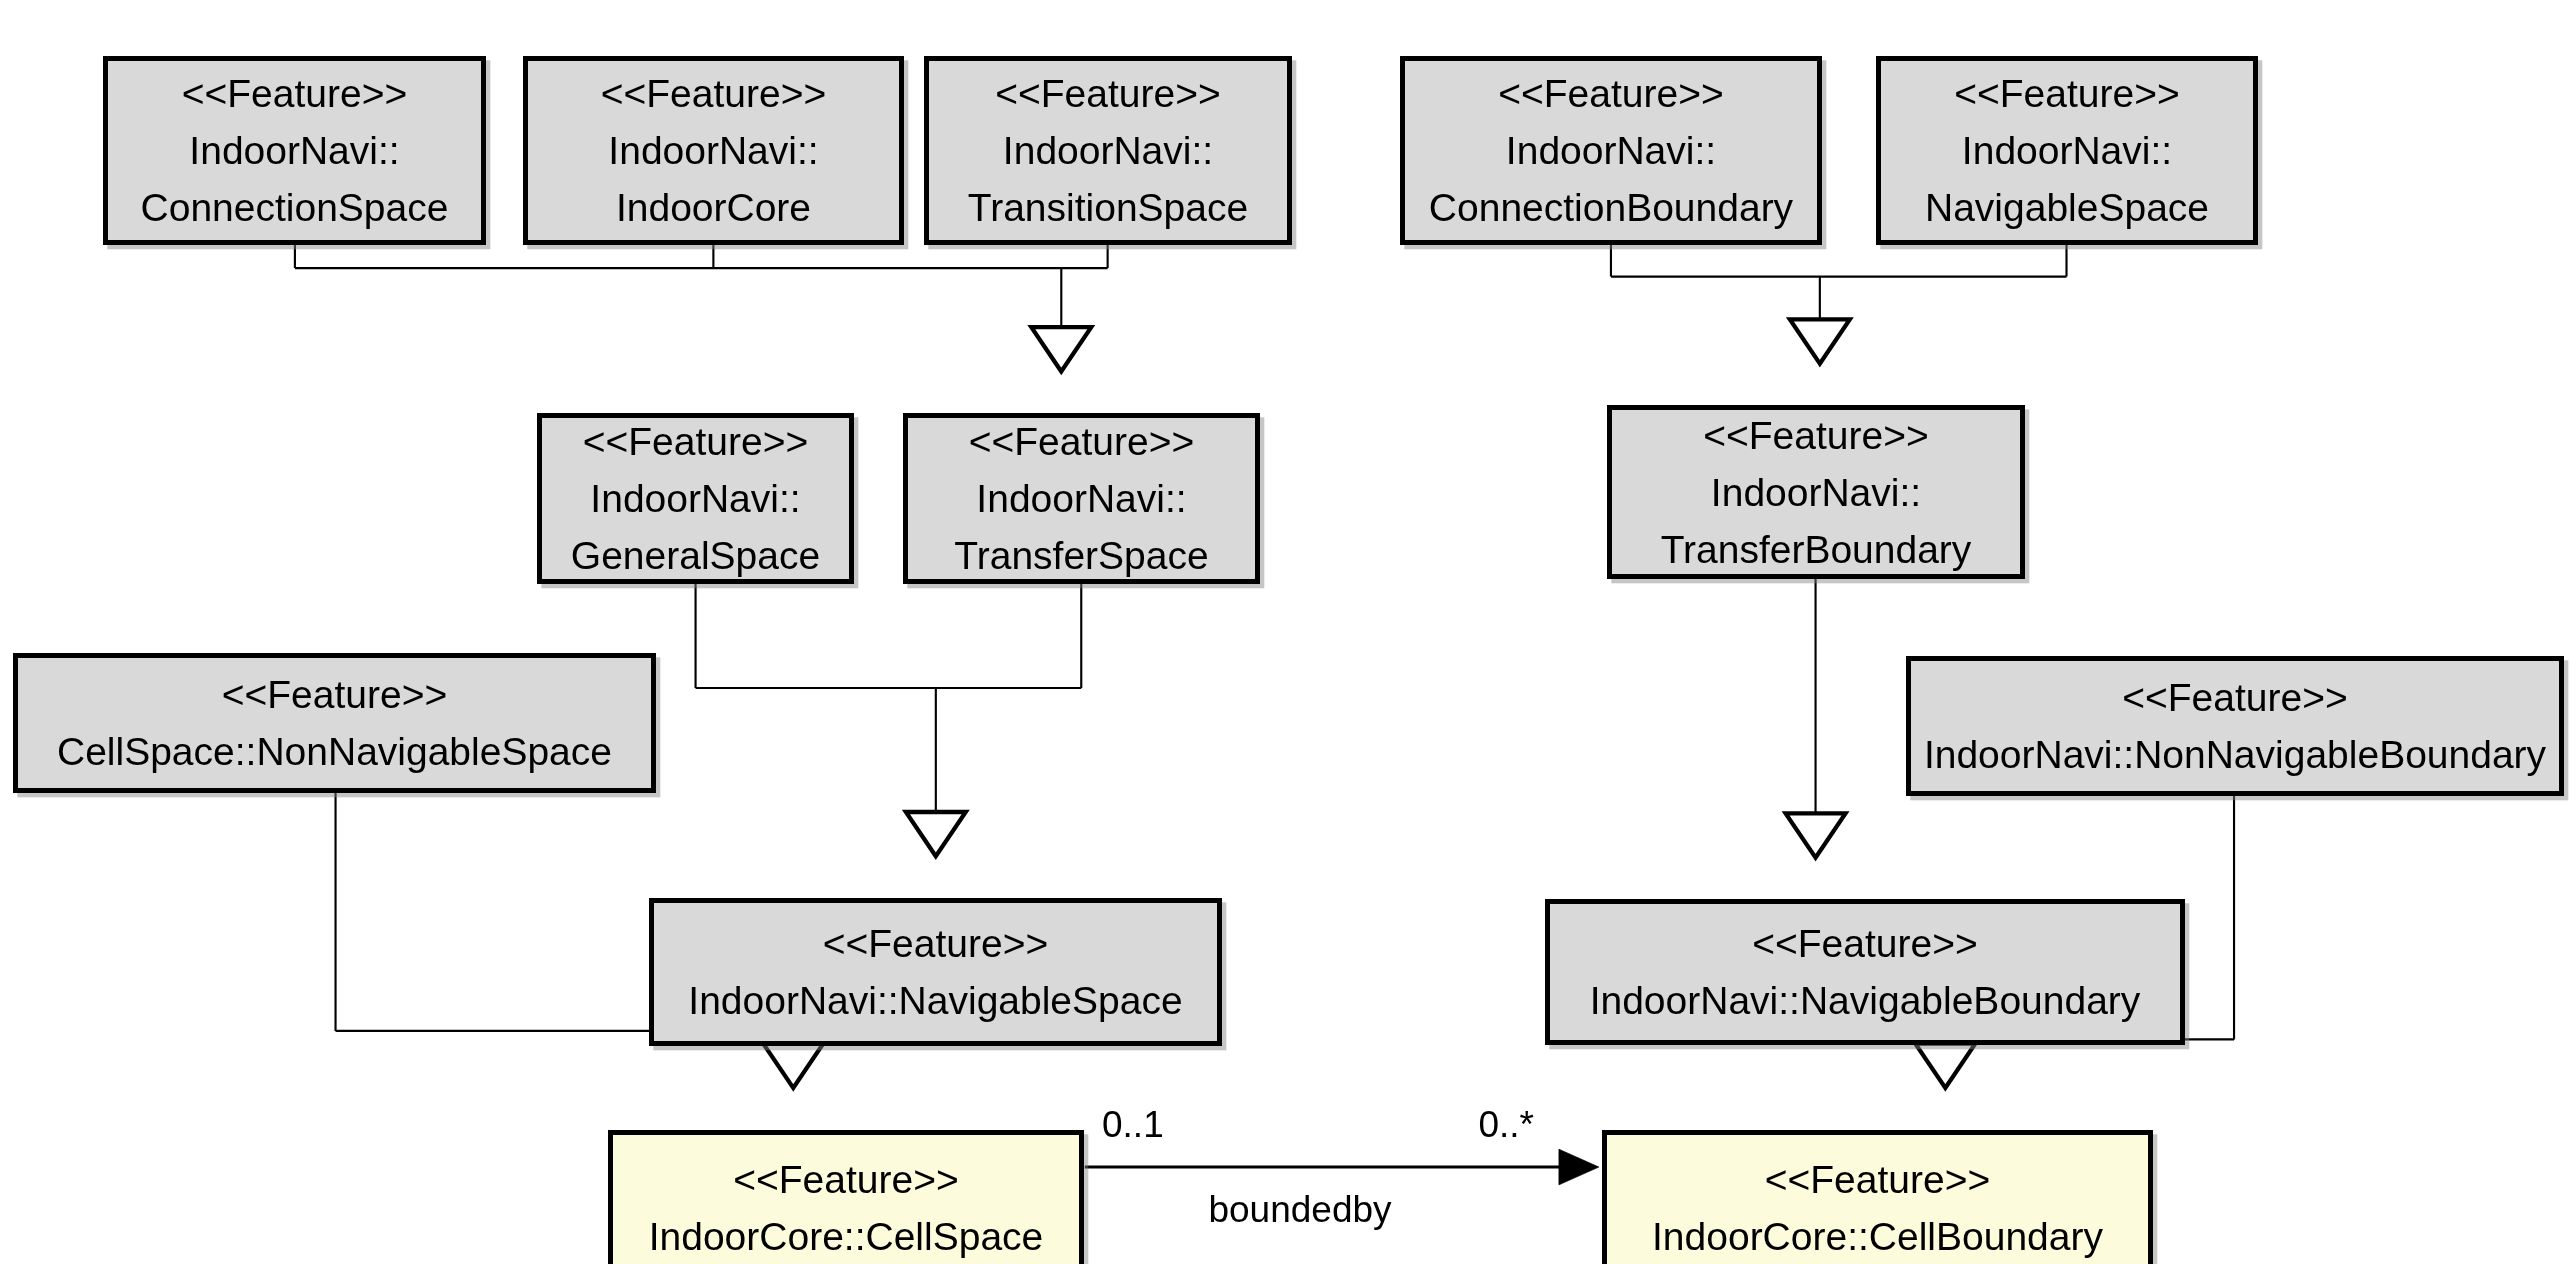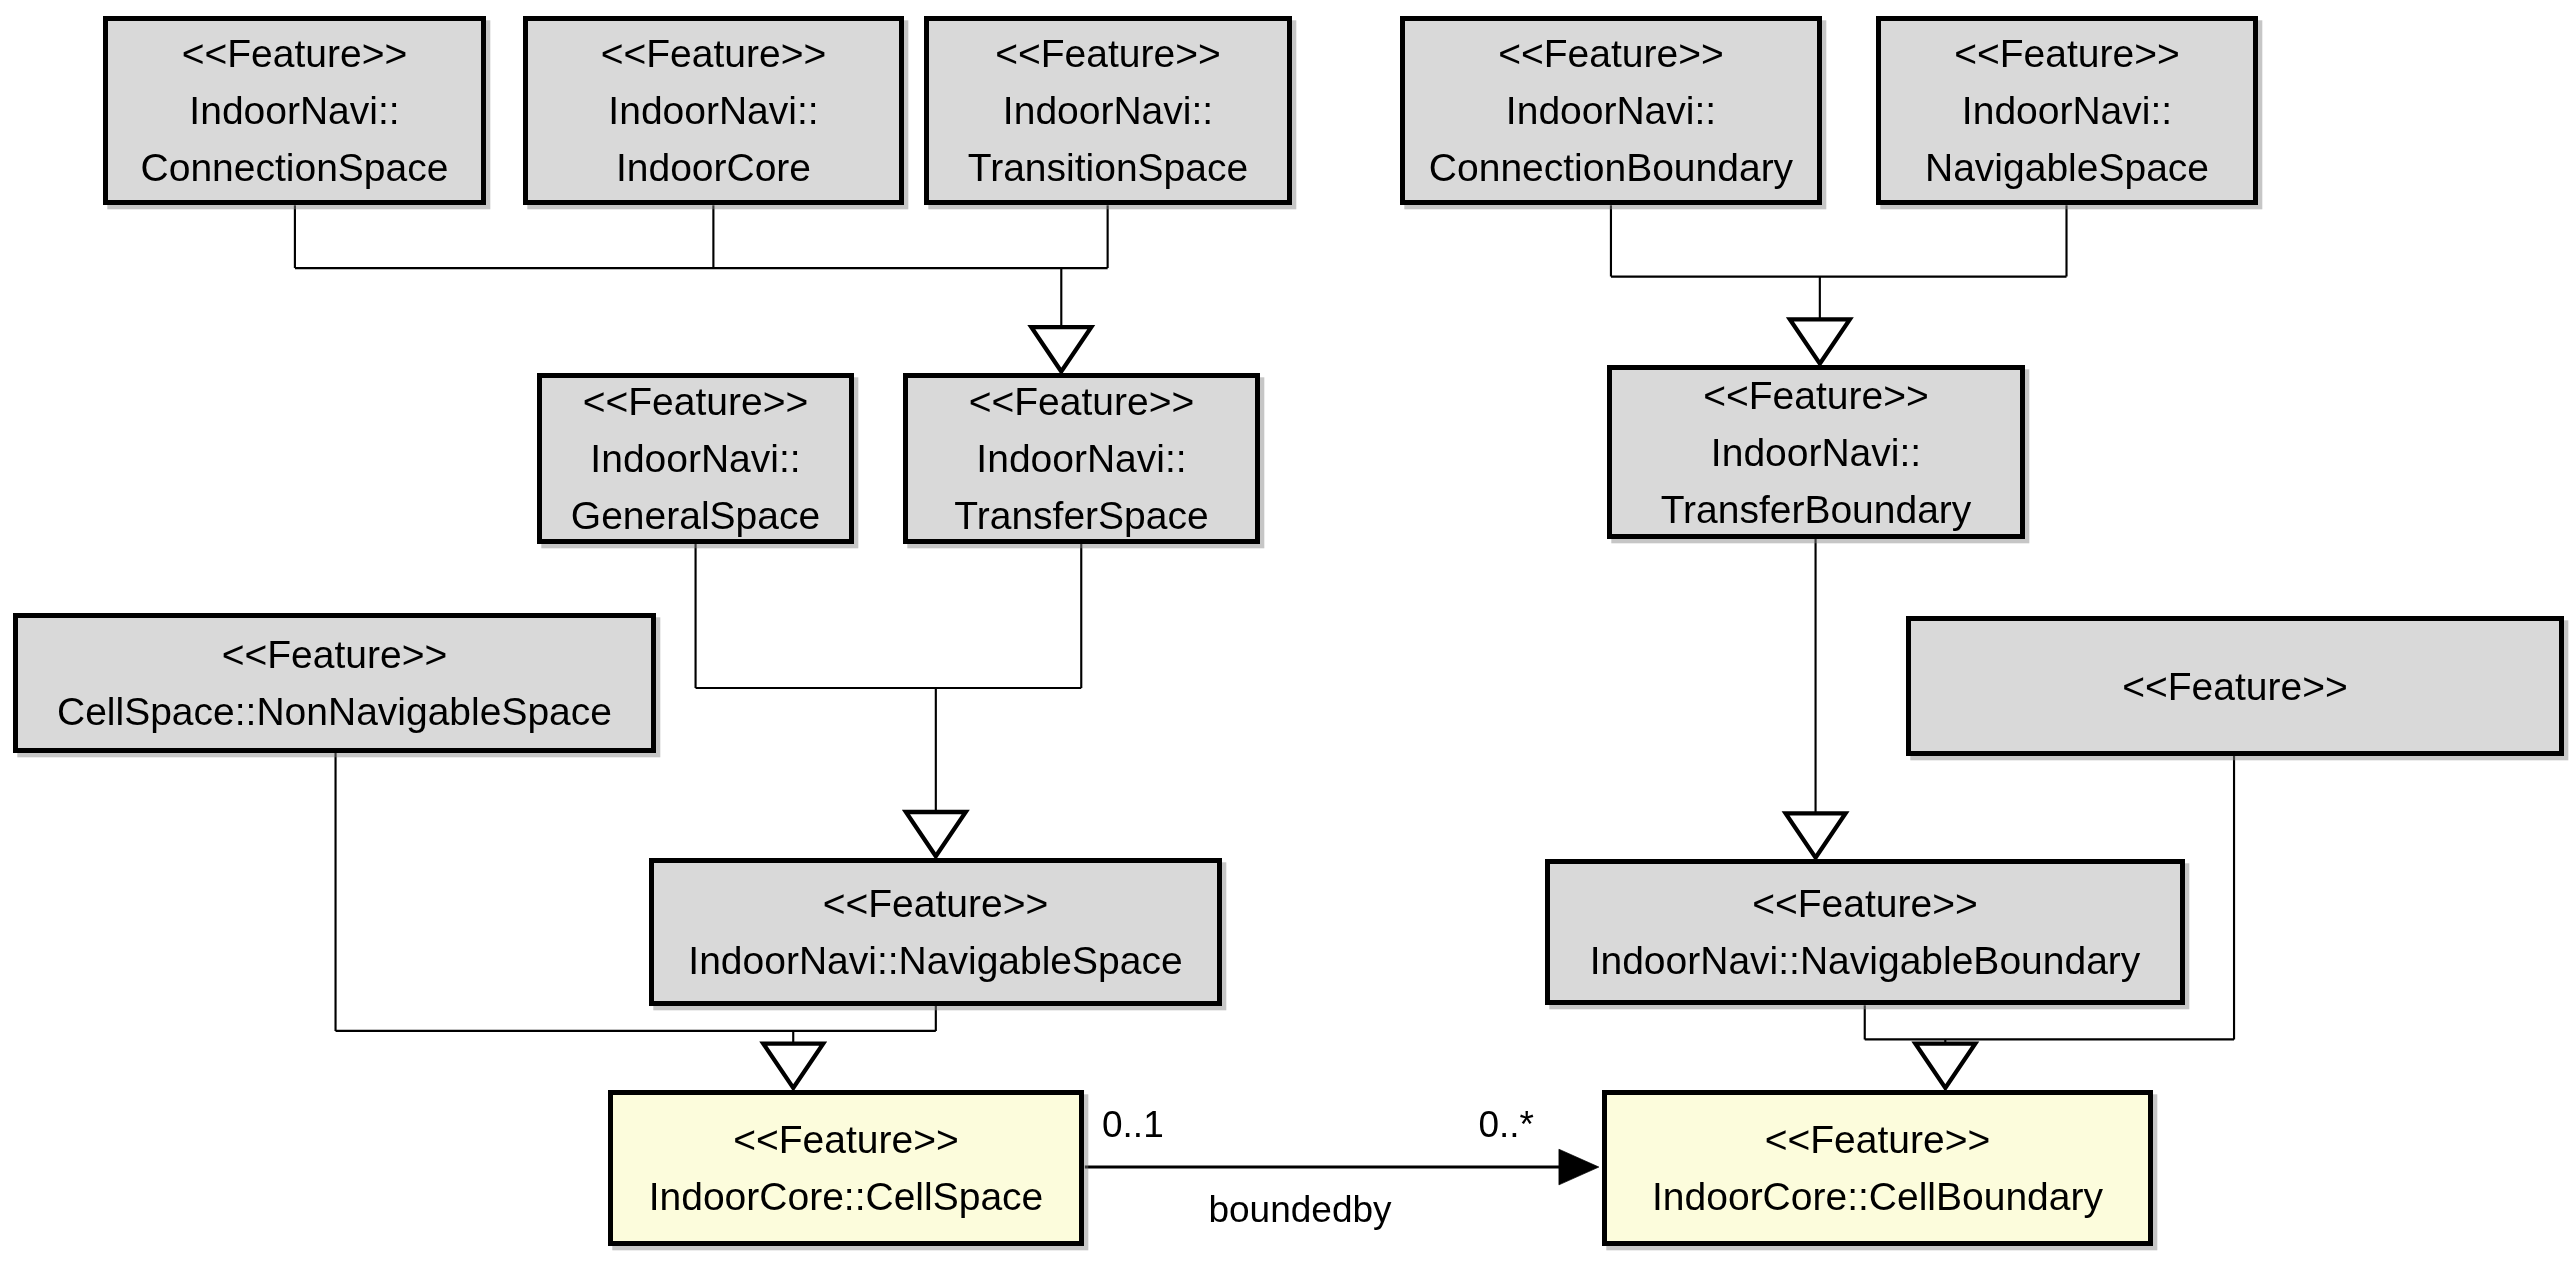--- a/index.html
+++ b/index.html
@@ -24,20 +24,21 @@
     border: 5.7px solid #000000;
     box-shadow: 4.3px 4.3px 0 rgba(128,128,128,0.45);
     display: flex;
     flex-direction: column;
     align-items: center;
     justify-content: center;
     text-align: center;
     font-size: 39px;
     line-height: 57px;
     white-space: nowrap;
+    margin-top: 40px;
   }
   .node.yellow { background: #fcfcdc; }
   .edge-label {
     position: absolute;
     font-size: 37px;
     line-height: 40px;
     white-space: nowrap;
     text-align: right;
   }
   .edge-label.center { text-align: center; }
@@ -120,20 +121,21 @@
     <span>TransferBoundary</span>
   </div>
 
   <div class="node" style="left:13px; top:613px; width:643px; height:140px;">
     <span>&lt;&lt;Feature&gt;&gt;</span>
     <span>CellSpace::NonNavigableSpace</span>
   </div>
 
   <div class="node" style="left:1906px; top:616px; width:658px; height:140px;">
     <span>&lt;&lt;Feature&gt;&gt;</span>
+    <span>IndoorNavi::NonNavigableBoundary</span>
   </div>
 
   <div class="node" style="left:649px; top:858px; width:573px; height:148px;">
     <span>&lt;&lt;Feature&gt;&gt;</span>
     <span>IndoorNavi::NavigableSpace</span>
   </div>
 
   <div class="node" style="left:1545px; top:859px; width:640px; height:146px;">
     <span>&lt;&lt;Feature&gt;&gt;</span>
     <span>IndoorNavi::NavigableBoundary</span>

